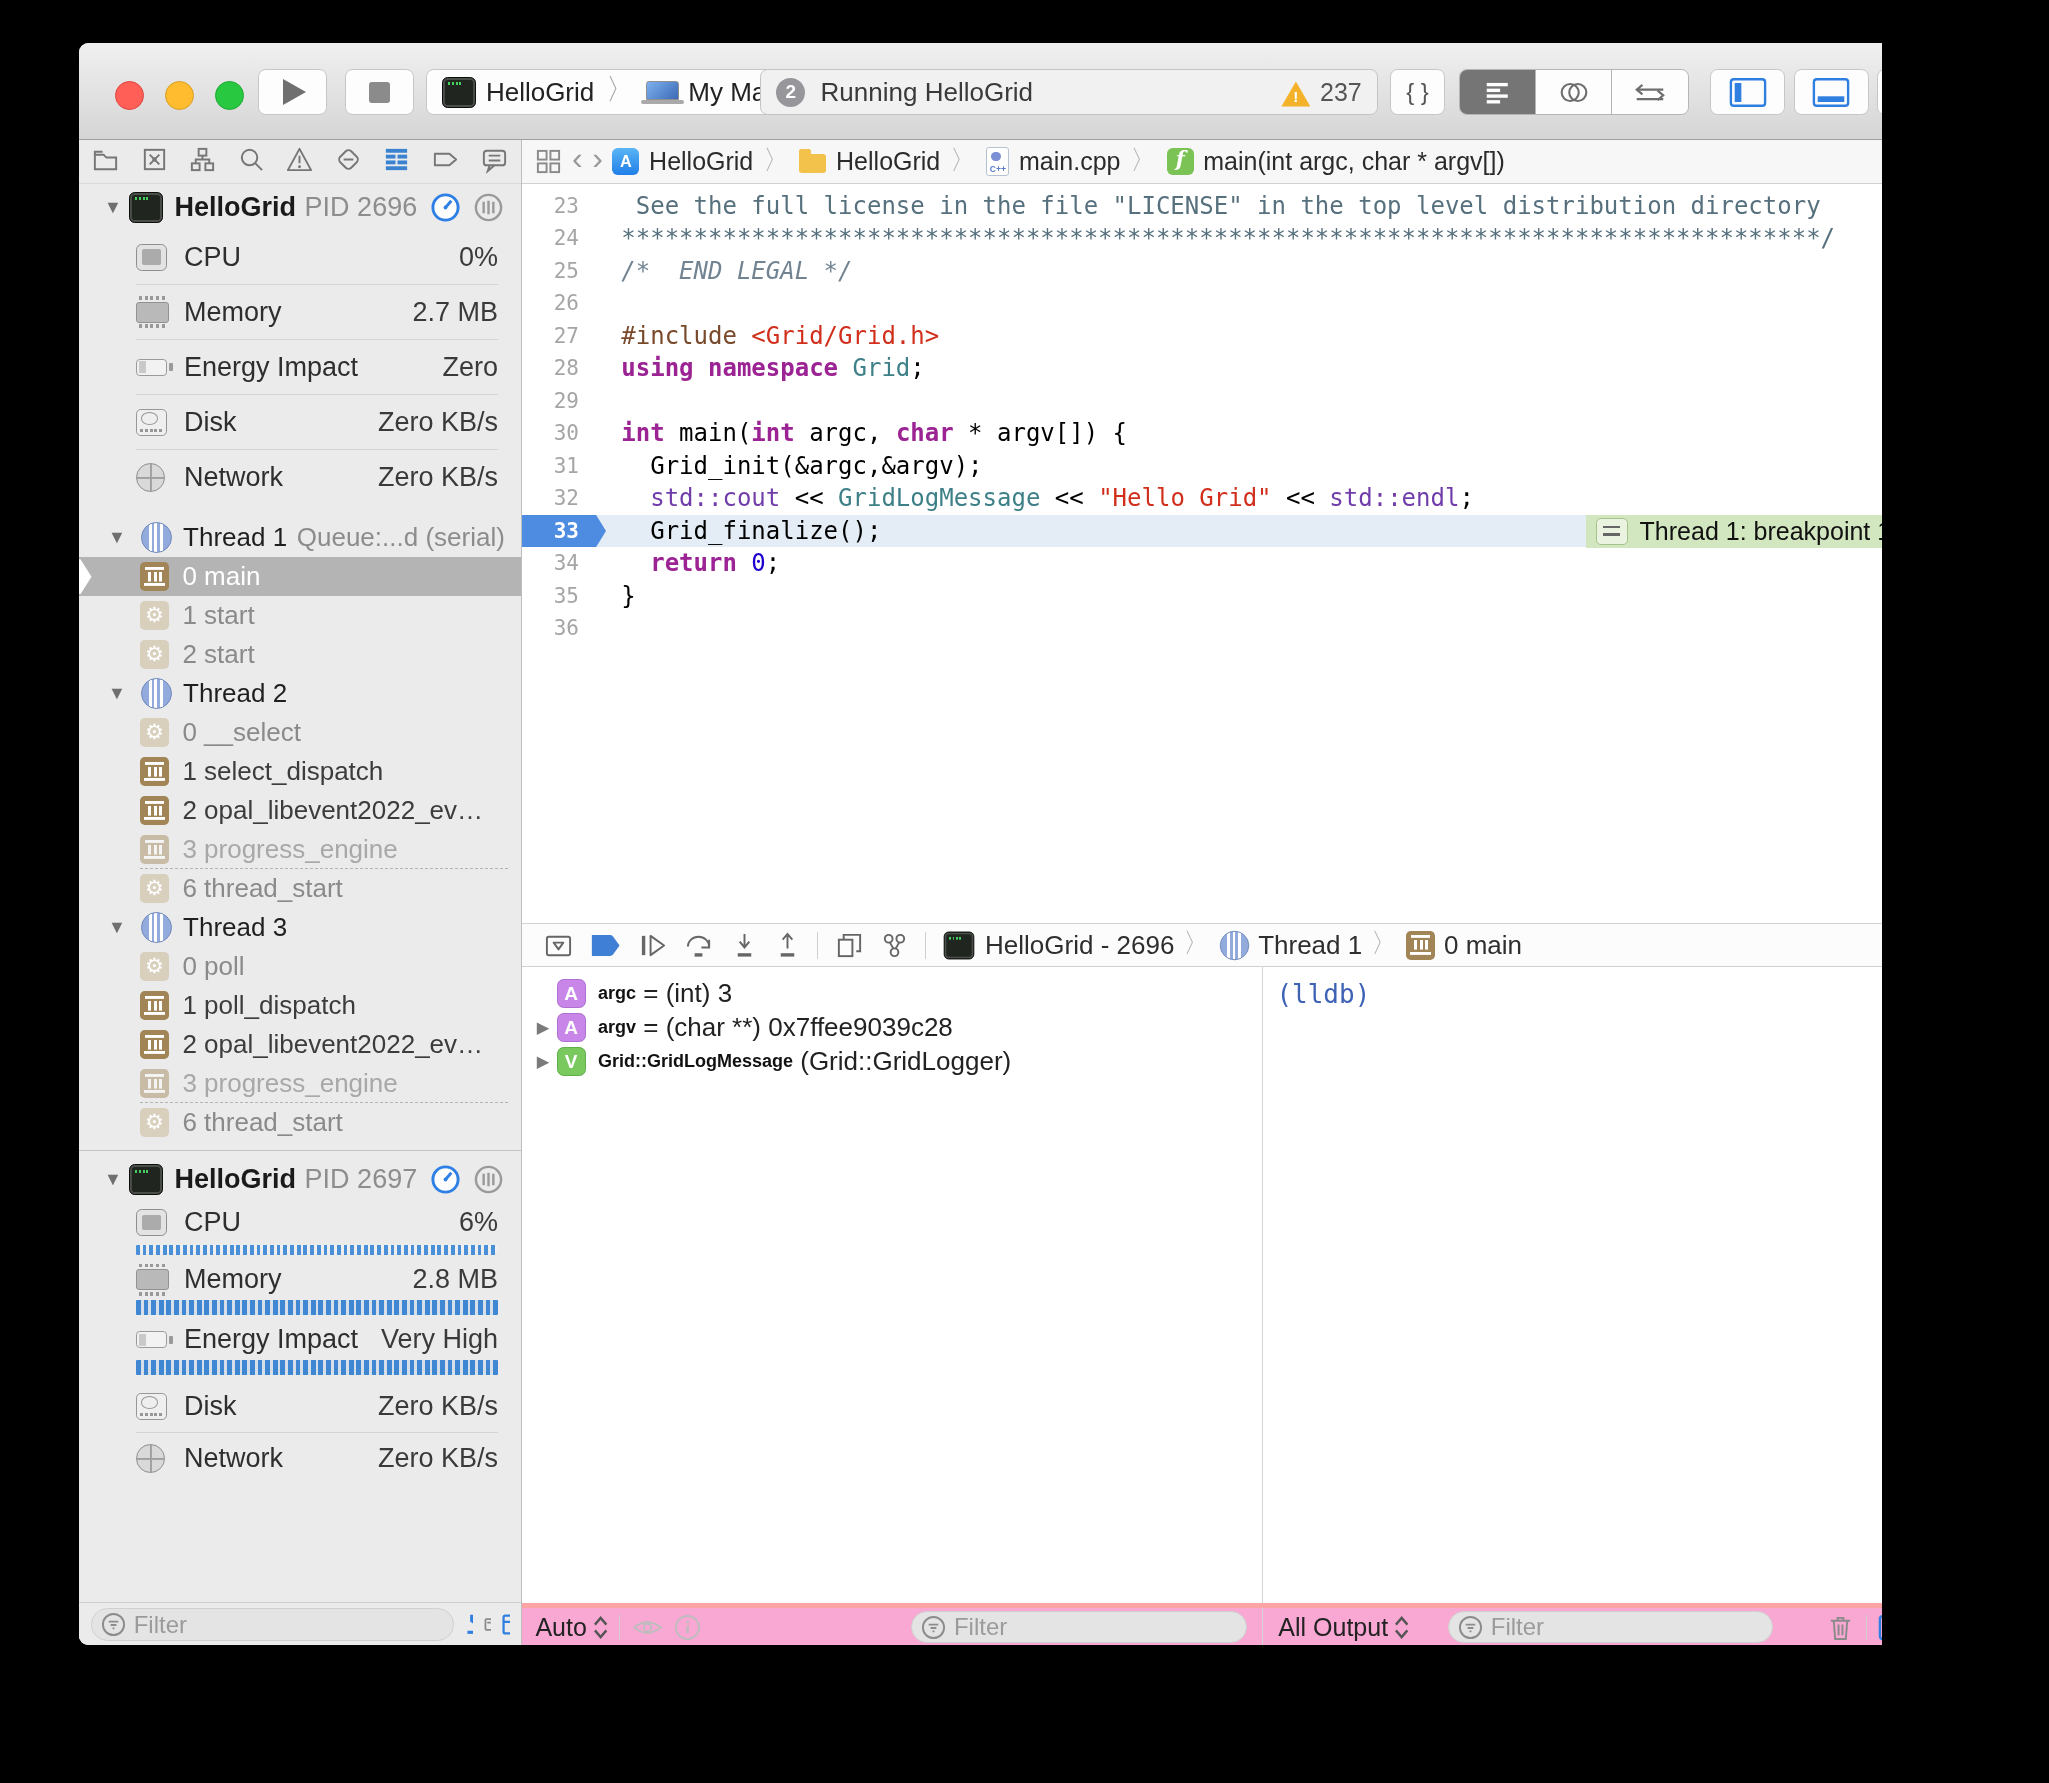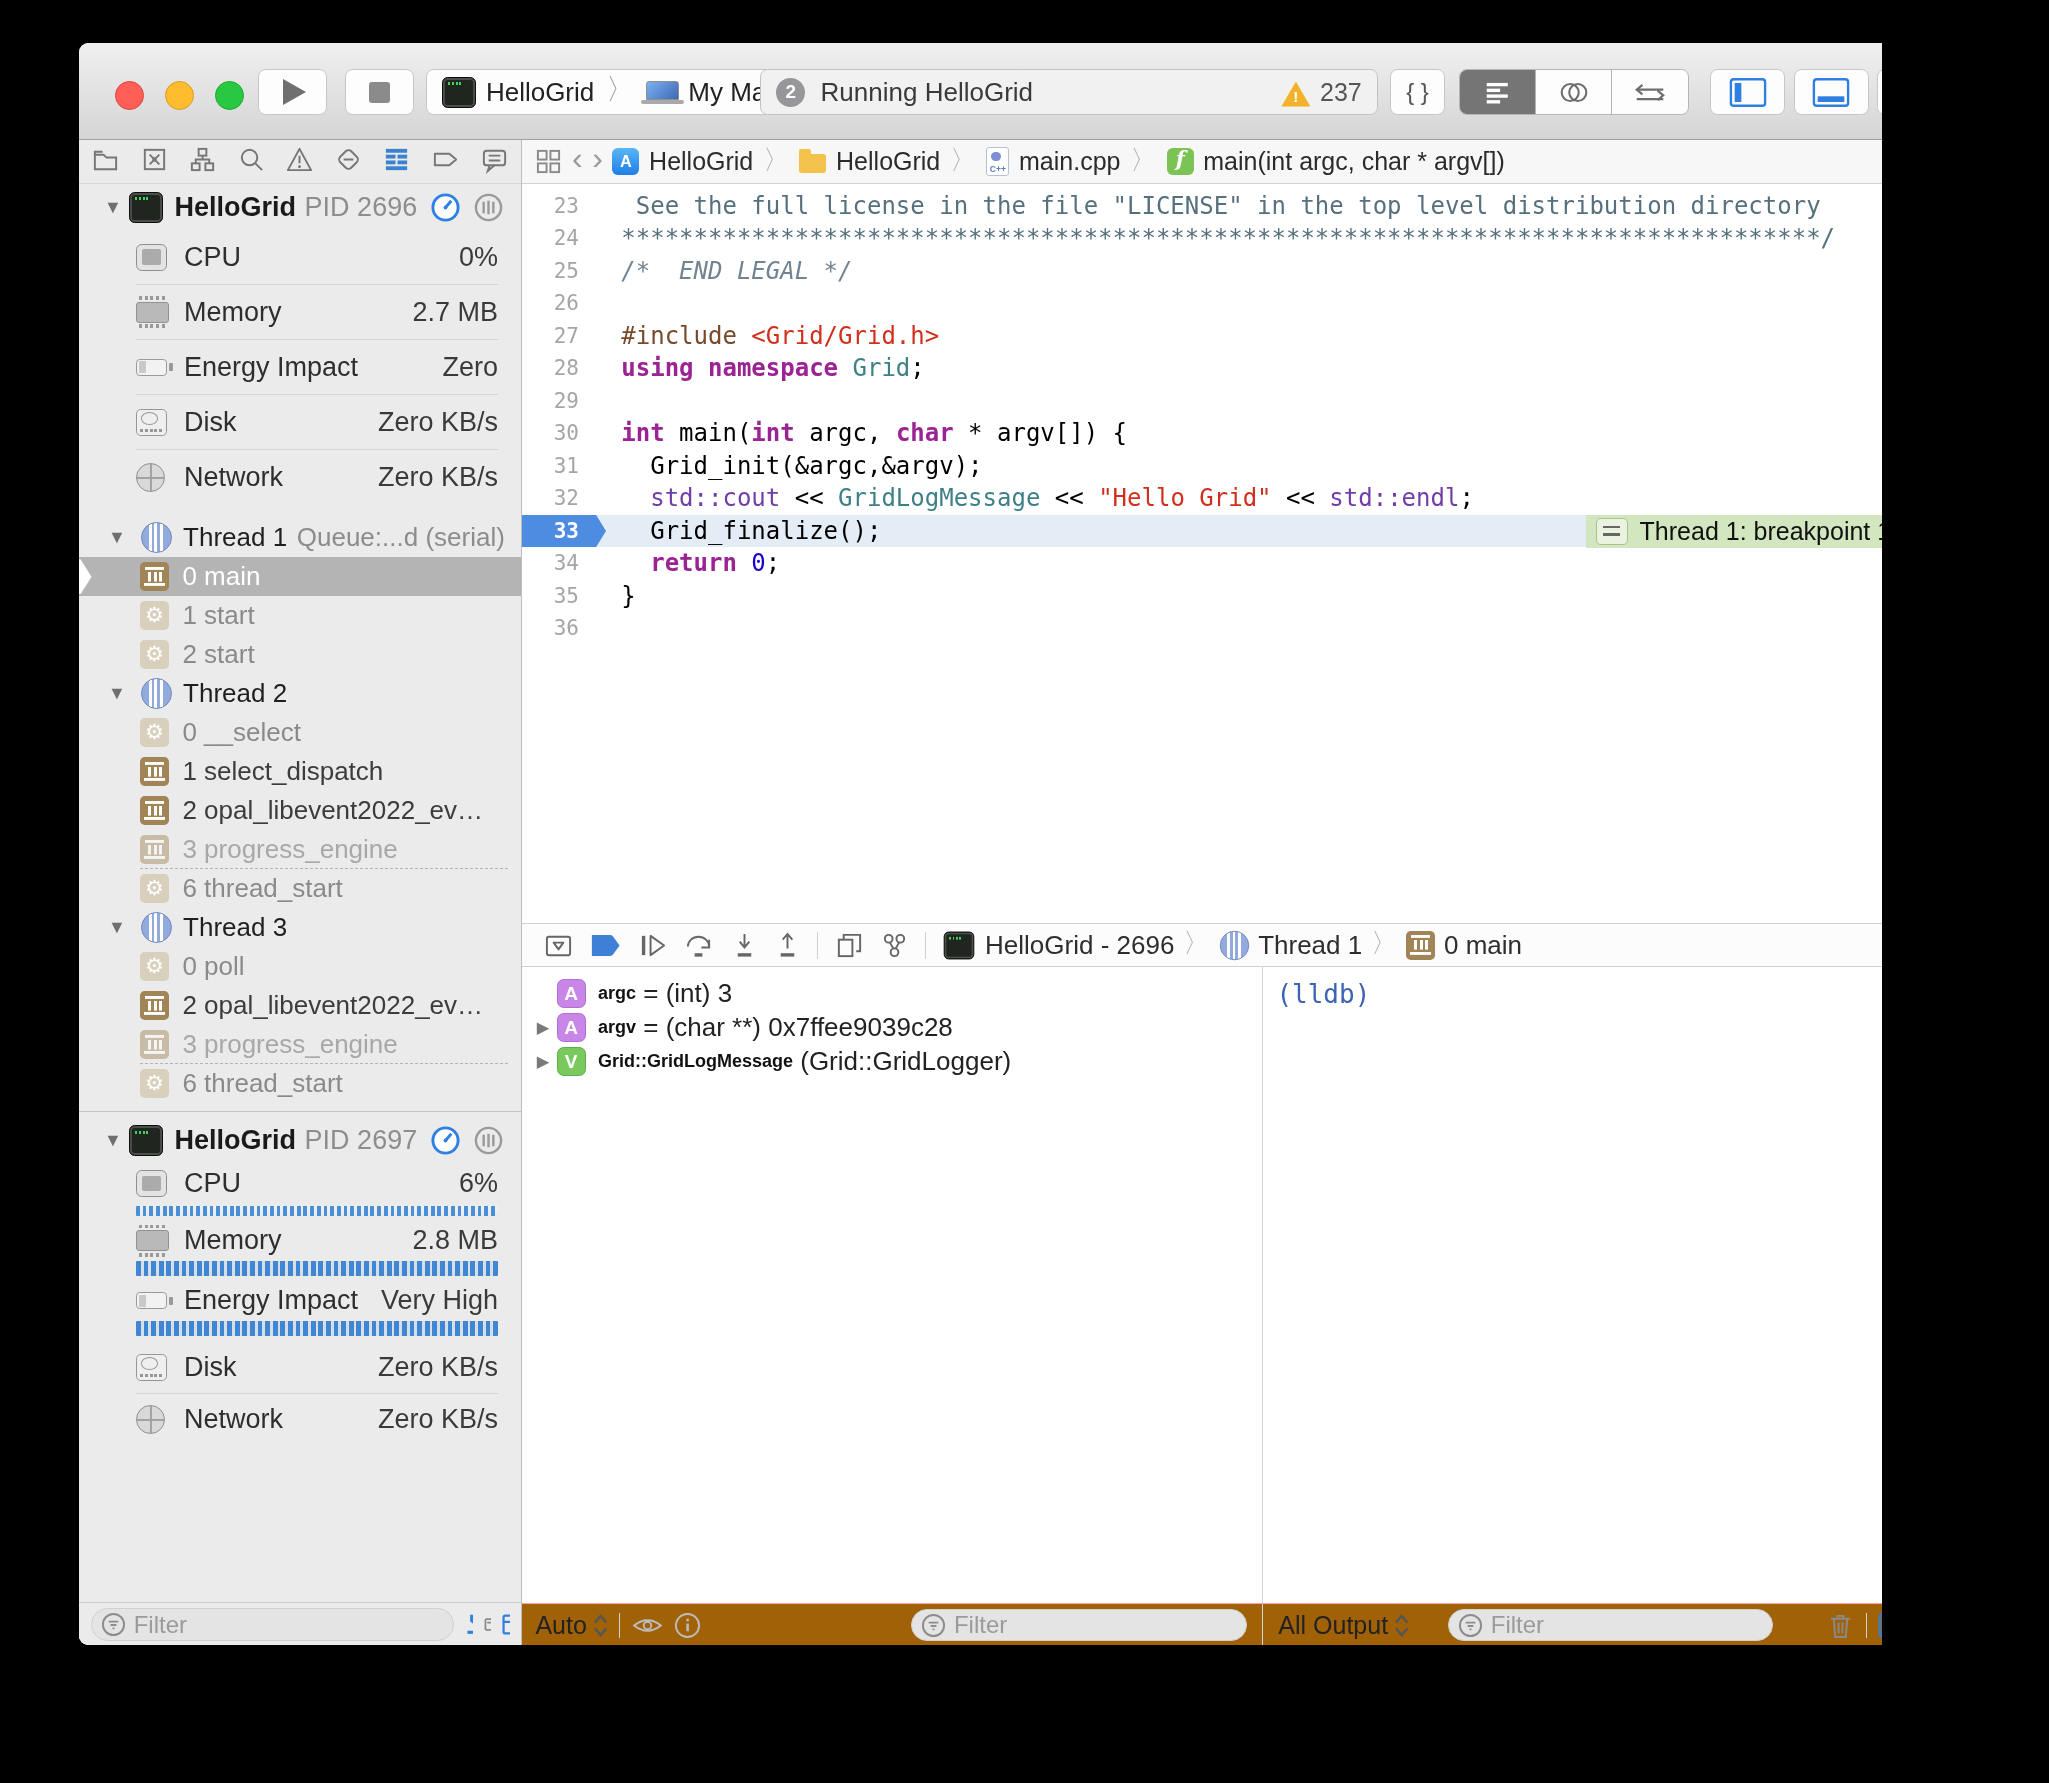--- a/index.html
+++ b/index.html
@@ -148,21 +148,21 @@
 .vrow{height:34px;display:flex;align-items:center;}
 .vdisc{width:27px;text-align:center;color:#7a7a7a;font-size:16.3px;flex:none;}
 .vbadge{width:29px;height:29px;border-radius:6.7px;color:#fff;font-weight:700;font-size:19px;display:flex;align-items:center;justify-content:center;margin-right:12.4px;flex:none;}
 .vbadge.purple{background:#c886e8;border:1px solid #b06fd4;}
 .vbadge.green{background:#7ac95f;border:1px solid #5fae49;}
 .vname{font-size:18px;font-weight:700;color:#111;white-space:pre;}
 .vrest{font-size:26px;color:#222;white-space:pre;}
 .console-pane{flex:1;padding:11.5px 0 0 13.4px;}
 .lldb-prompt{font-family:"DejaVu Sans Mono","Liberation Mono",monospace;font-size:26px;color:#3e63b5;}
 
-.bottom-bars{height:43px;display:flex;border-top:1px solid #fca5a5;background:#a16207;}
+.bottom-bars{height:43px;display:flex;border-top:5px solid #fca5a5;background:#f9a8d4;}
 .vars-bottom{width:741px;flex:none;border-right:1px solid #d4d4d4;display:flex;align-items:center;padding:0 13.4px;gap:11.5px;}
 .console-bottom{flex:1;display:flex;align-items:center;padding:0 15.3px;gap:11.5px;}
 .bb-label{font-size:25px;color:#222;display:flex;align-items:center;gap:5.7px;}
 .vdiv{width:1px;height:25px;background:#d0d0d0;}
 .vb-filter{width:336px;margin-left:auto;margin-right:1.9px;}
 .cb-filter{width:325px;margin-left:27px;}
 .cb-right{margin-left:auto;display:flex;align-items:center;gap:11.5px;}
 </style>
 </head>
 <body>
@@ -415,20 +415,24 @@
                 <span class="t-label">6 thread_start</span>
               </div>
               <div class="trow thread">
                 <span class="disc">▼</span>
                 <span class="thread-badge"></span>
                 <span class="t-label">Thread 3</span>
               </div>
               <div class="trow gear-row">
                 <span class="frame-icon gear-frame-icon"></span>
                 <span class="t-label">0 poll</span>
+              </div>
+              <div class="trow building-row">
+                <span class="frame-icon stack-frame-icon"></span>
+                <span class="t-label">1 poll_dispatch</span>
               </div>
               <div class="trow building-row">
                 <span class="frame-icon stack-frame-icon"></span>
                 <span class="t-label">2 opal_libevent2022_ev…</span>
               </div>
               <div class="trow building-row dim dashed">
                 <span class="frame-icon stack-frame-icon"></span>
                 <span class="t-label">3 progress_engine</span>
               </div>
               <div class="trow gear-row">

